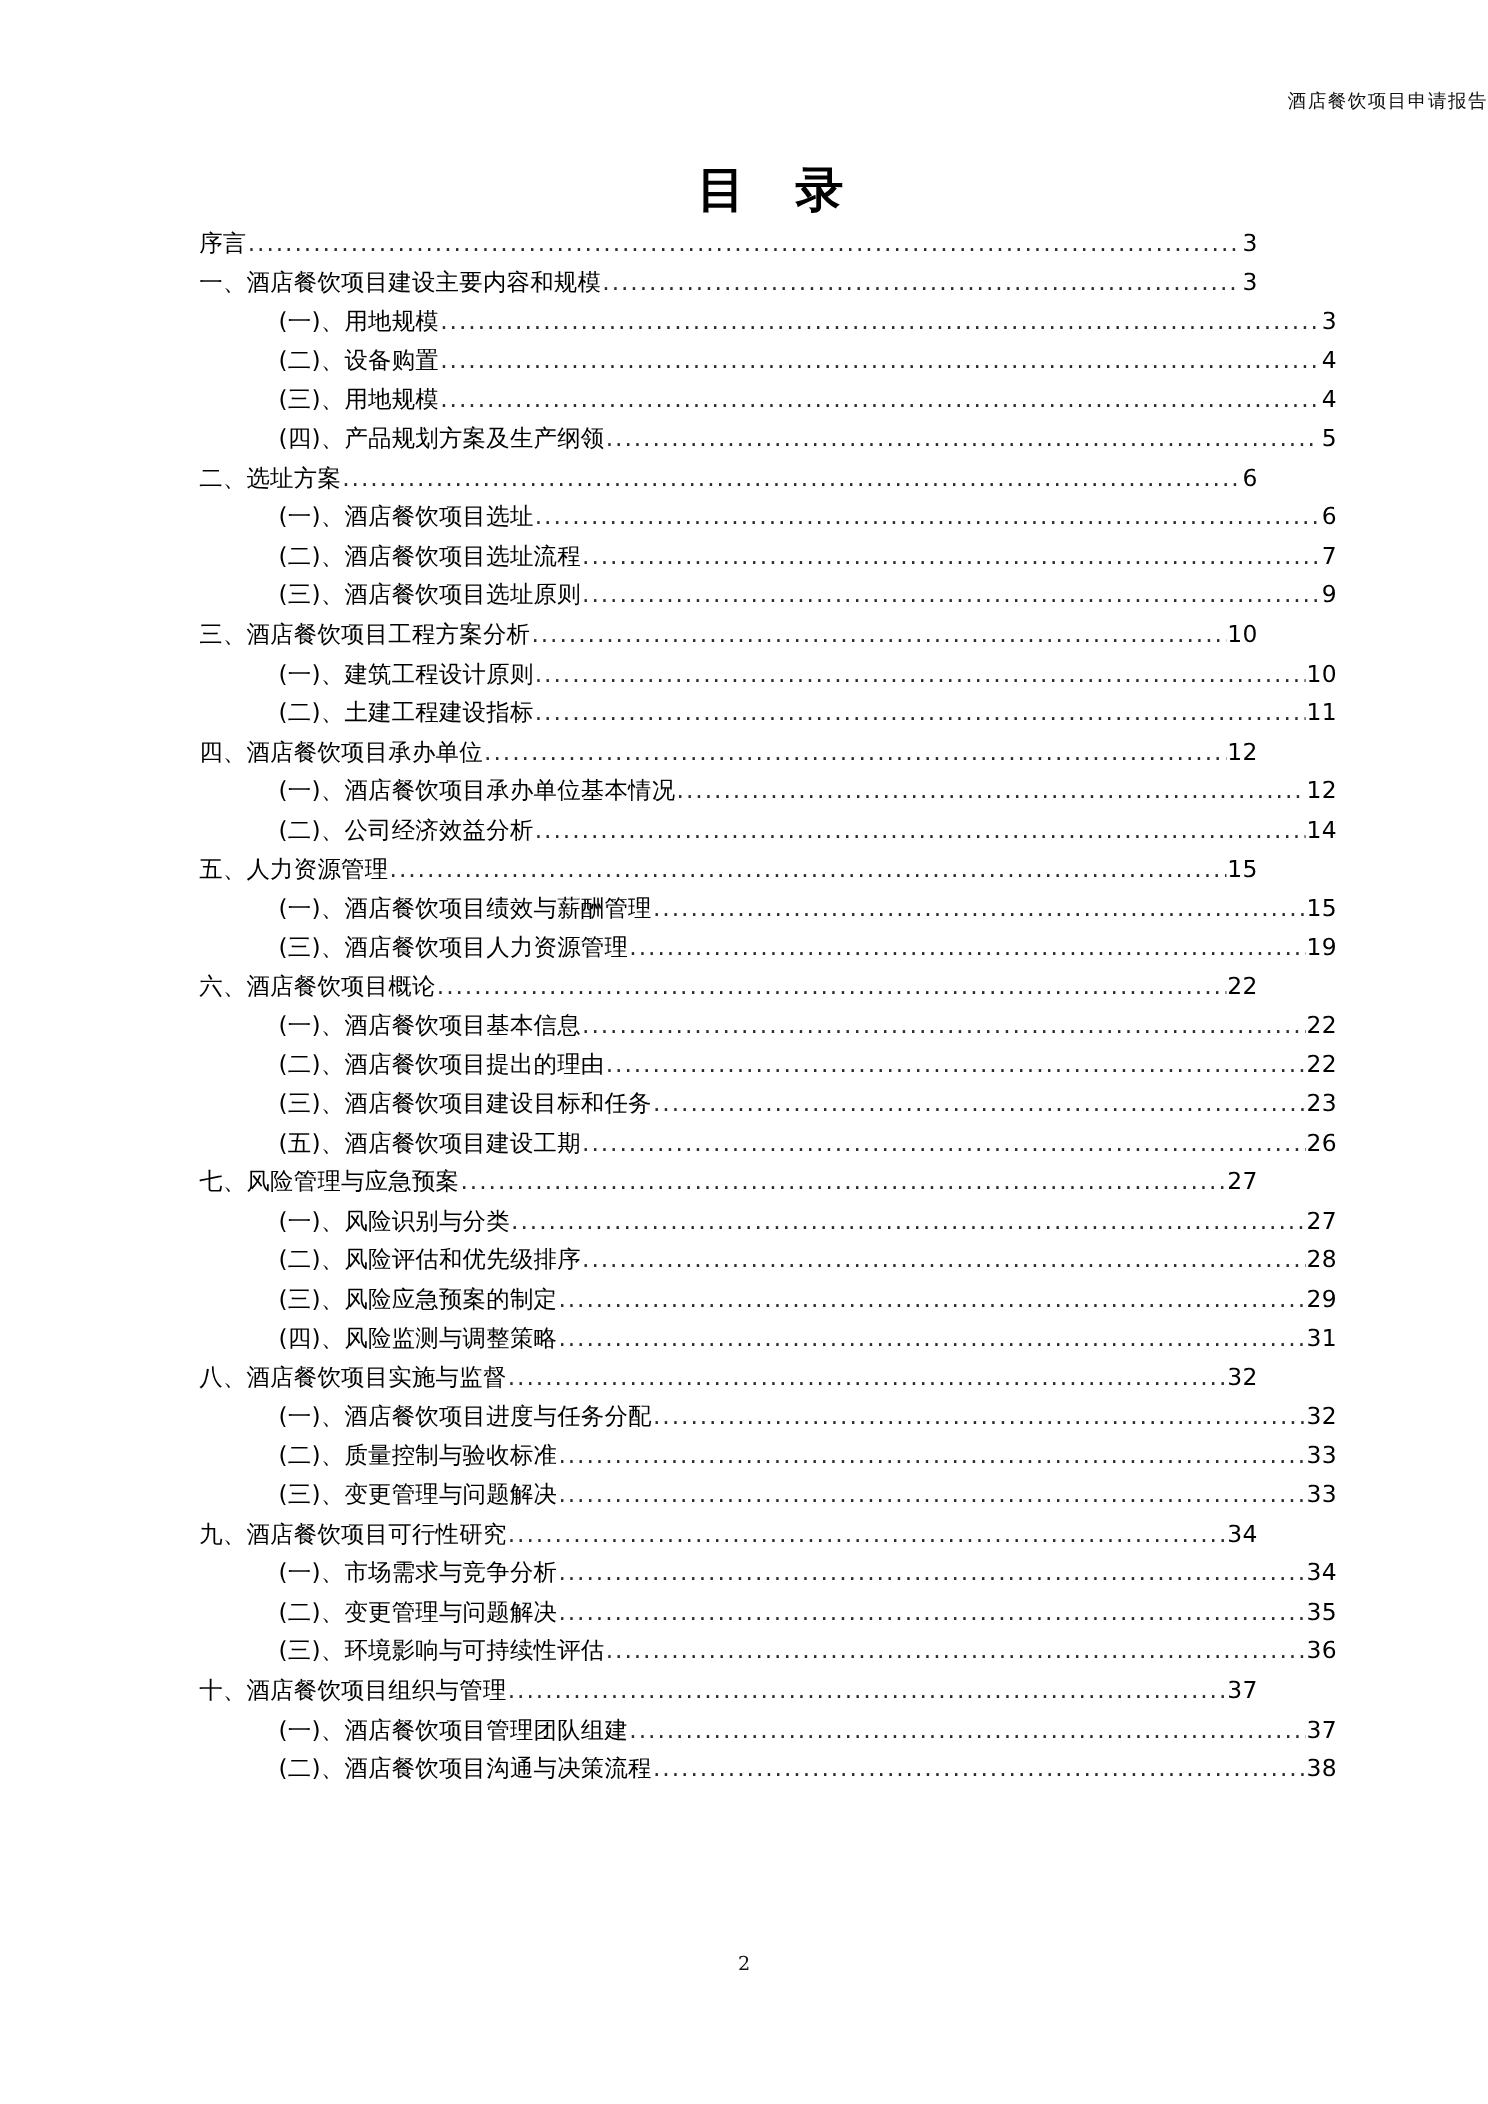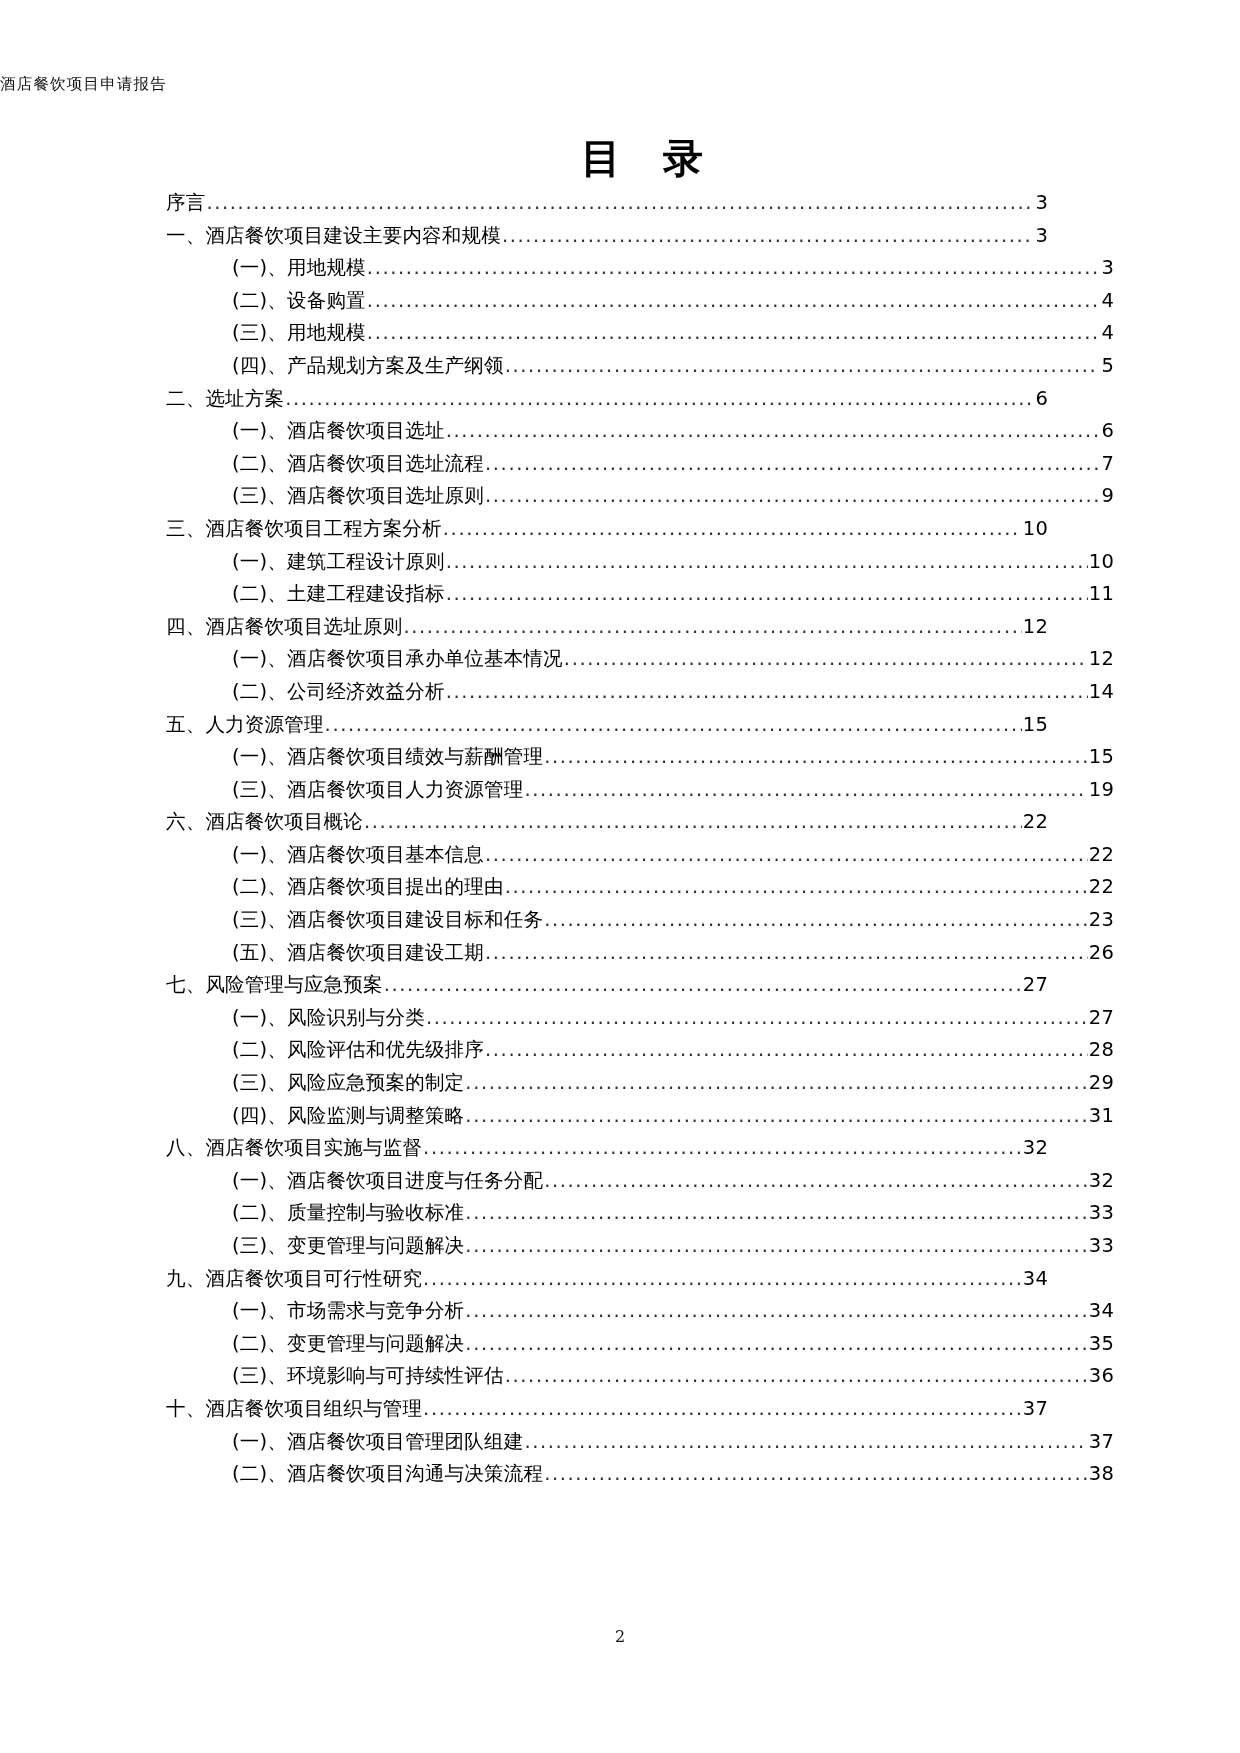--- a/index.html
+++ b/index.html
@@ -18,21 +18,21 @@
     color: #000000;
     overflow: hidden;
   }
 
   
   .doc-header {
     position: absolute;
     top: 74px;
     left: 0;
     right: 0;
-    text-align: left;
+    text-align: right;
     font-size: 15.5px;
     letter-spacing: 1.2px;
     color: #111111;
     font-family: "DejaVu Serif", "Liberation Serif", serif;
   }
 
   
   .toc-title {
     position: absolute;
     top: 131px;
@@ -176,21 +176,21 @@
         <span class="label">(一)、建筑工程设计原则</span>
         <span class="leader"></span>
         <span class="pageno">10</span>
       </div>
       <div class="toc-entry lvl-2">
         <span class="label">(二)、土建工程建设指标</span>
         <span class="leader"></span>
         <span class="pageno">11</span>
       </div>
       <div class="toc-entry lvl-1">
-        <span class="label">四、酒店餐饮项目选址原则</span>
+        <span class="label">四、酒店餐饮项目承办单位</span>
         <span class="leader"></span>
         <span class="pageno">12</span>
       </div>
       <div class="toc-entry lvl-2">
         <span class="label">(一)、酒店餐饮项目承办单位基本情况</span>
         <span class="leader"></span>
         <span class="pageno">12</span>
       </div>
       <div class="toc-entry lvl-2">
         <span class="label">(二)、公司经济效益分析</span>

